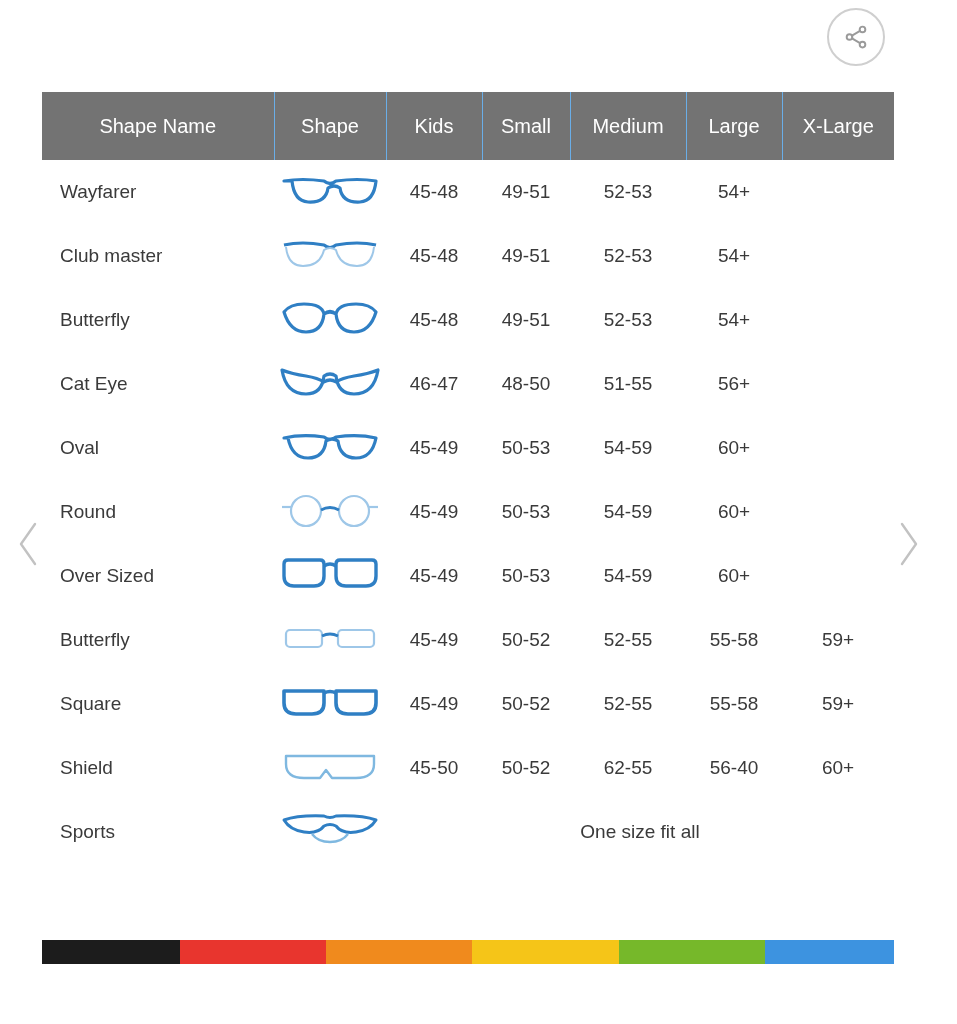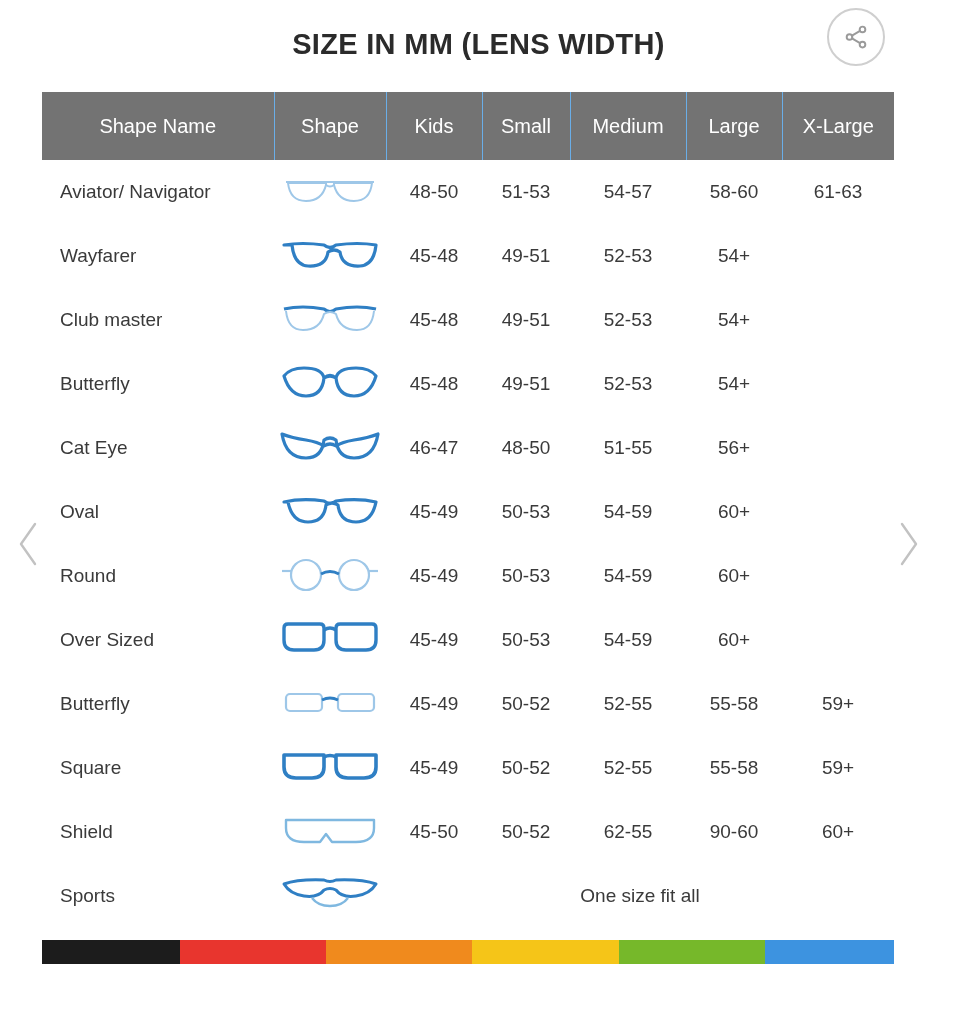--- a/index.html
+++ b/index.html
@@ -137,23 +137,20 @@
   }
   .color-bar div { height: 100%; }
 
   .glasses-svg { display: block; margin: 0 auto; }
 </style>
 </head>
 <body>
 
 <div class="page">
 
-  <div class="title-bar">
-    <div class="title">SIZE IN MM (LENS WIDTH)</div>
-  </div>
 
   <div class="share-btn">
     <span>
       <svg width="26" height="26" viewBox="0 0 24 24" fill="none" stroke="#9a9a9a" stroke-width="1.8" stroke-linecap="round" stroke-linejoin="round">
         <circle cx="18" cy="5" r="2.6"></circle>
         <circle cx="6" cy="12" r="2.6"></circle>
         <circle cx="18" cy="19" r="2.6"></circle>
         <line x1="8.3" y1="10.8" x2="15.7" y2="6.4"></line>
         <line x1="8.3" y1="13.2" x2="15.7" y2="17.6"></line>
       </svg>
@@ -188,36 +185,20 @@
           <th>Shape</th>
           <th>Kids</th>
           <th>Small</th>
           <th>Medium</th>
           <th>Large</th>
           <th>X-Large</th>
         </tr>
       </thead>
       <tbody>
 
-        <tr>
-          <td class="name-cell">Aviator/ Navigator</td>
-          <td class="shape-cell">
-            <svg class="glasses-svg" width="104" height="44" viewBox="0 0 104 44" fill="none" stroke="#9ec7e8" stroke-width="2">
-              <path d="M8 12 h88" stroke="#9ec7e8"></path>
-              <path d="M10 13 q2 18 18 18 q16 0 20 -16 l0 -2 z"></path>
-              <path d="M94 13 q-2 18 -18 18 q-16 0 -20 -16 l0 -2 z"></path>
-              <path d="M48 15 q4 3 8 0" stroke="#9ec7e8"></path>
-            </svg>
-          </td>
-          <td class="val-cell">48-50</td>
-          <td class="val-cell">51-53</td>
-          <td class="val-cell">54-57</td>
-          <td class="val-cell">58-60</td>
-          <td class="val-cell">61-63</td>
-        </tr>
 
         <tr>
           <td class="name-cell">Wayfarer</td>
           <td class="shape-cell">
             <svg class="glasses-svg" width="104" height="44" viewBox="0 0 104 44" fill="none" stroke="#2f7fc4" stroke-width="3.2" stroke-linejoin="round">
               <path d="M6 11 q18 -3 40 0 q6 5 12 0 q22 -3 40 0 q-2 20 -16 21 q-18 1 -20 -14 q-6 -4 -12 0 q-2 15 -20 14 q-14 -1 -16 -21 z"></path>
             </svg>
           </td>
           <td class="val-cell">45-48</td>
           <td class="val-cell">49-51</td>
@@ -352,21 +333,21 @@
         <tr>
           <td class="name-cell">Shield</td>
           <td class="shape-cell">
             <svg class="glasses-svg" width="104" height="44" viewBox="0 0 104 44" fill="none" stroke="#7fb8e0" stroke-width="2.4" stroke-linejoin="round">
               <path d="M8 10 h88 v8 q0 14 -18 14 h-24 l-6 -8 l-6 8 h-16 q-18 0 -18 -14 z"></path>
             </svg>
           </td>
           <td class="val-cell">45-50</td>
           <td class="val-cell">50-52</td>
           <td class="val-cell">62-55</td>
-          <td class="val-cell">90-60</td>
+          <td class="val-cell">56-40</td>
           <td class="val-cell">60+</td>
         </tr>
 
         <tr>
           <td class="name-cell">Sports</td>
           <td class="shape-cell">
             <svg class="glasses-svg" width="104" height="44" viewBox="0 0 104 44" fill="none" stroke="#2f7fc4" stroke-width="3" stroke-linejoin="round">
               <path d="M6 10 q14 -5 40 -4 q6 3 12 0 q26 -1 40 4 q-6 10 -20 12 q-14 2 -20 -6 q-6 -3 -12 0 q-6 8 -20 6 q-14 -2 -20 -12 z"></path>
               <path d="M34 24 q6 8 18 8 q12 0 18 -8" stroke="#7fb8e0" stroke-width="2.4"></path>
             </svg>

